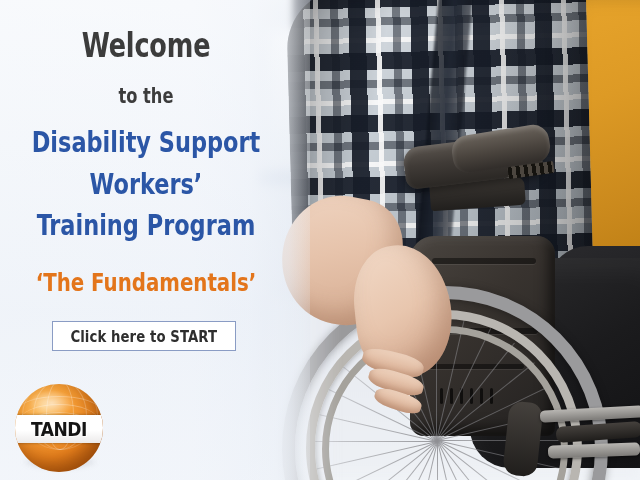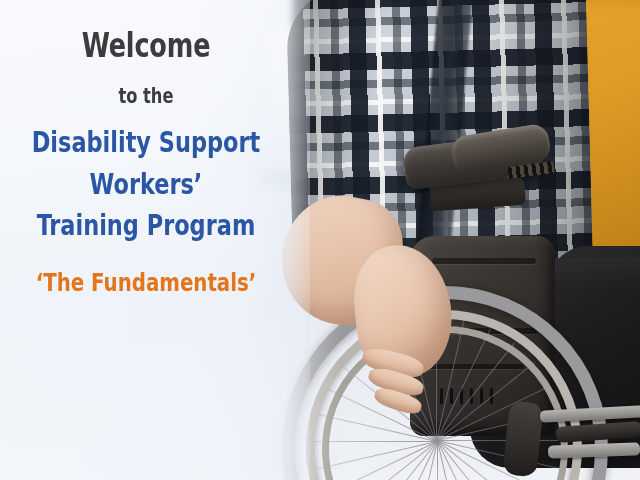--- a/index.html
+++ b/index.html
@@ -495,15 +495,32 @@
 
   <div class="text-col">
     <div class="t-welcome">Welcome</div>
     <div class="t-tothe">to the</div>
     <div class="t-h1 l1">Disability Support</div>
     <div class="t-h1 l2">Workers’</div>
     <div class="t-h1 l3">Training Program</div>
     <div class="t-sub">‘The Fundamentals’</div>
   </div>
 
-
+  <div class="start-btn">
+    <span class="start-btn-label">Click here to START</span>
+  </div>
+
+  <div class="logo-wrap">
+    <div class="logo-shadow"></div>
+    <div class="logo-sphere">
+      <div class="grat-lat" style="top:12px;  height:26px; border-top-width:1px;"></div>
+      <div class="grat-lat" style="top:20px;  height:34px;"></div>
+      <div class="grat-lat" style="top:28px;  height:40px;"></div>
+      <div class="grat" style="width:26px; height:68px; top:-4px; margin-left:-13px; border-color:rgba(255,255,255,0.26);"></div>
+      <div class="grat" style="width:52px; height:68px; top:-4px; margin-left:-26px; border-color:rgba(255,255,255,0.22);"></div>
+      <div class="grat" style="width:74px; height:68px; top:-4px; margin-left:-37px; border-color:rgba(255,255,255,0.18);"></div>
+      <div class="logo-gloss"></div>
+      <div class="logo-band"></div>
+      <div class="logo-band-text">TANDI</div>
+    </div>
+  </div>
 
 </div>
 
 </body></html>

